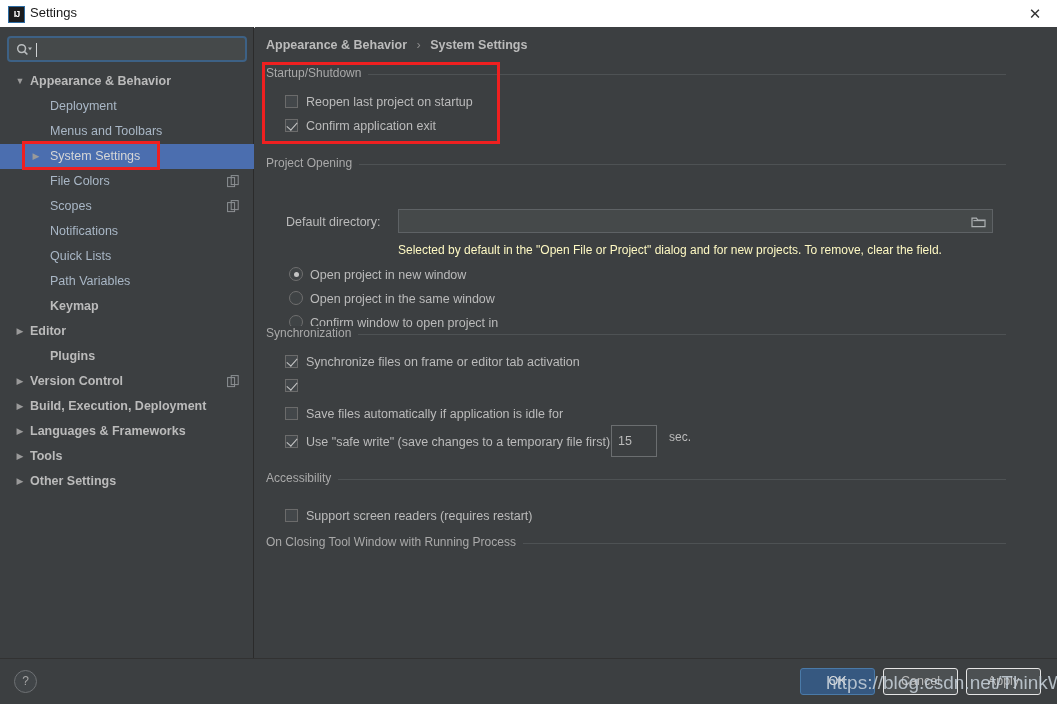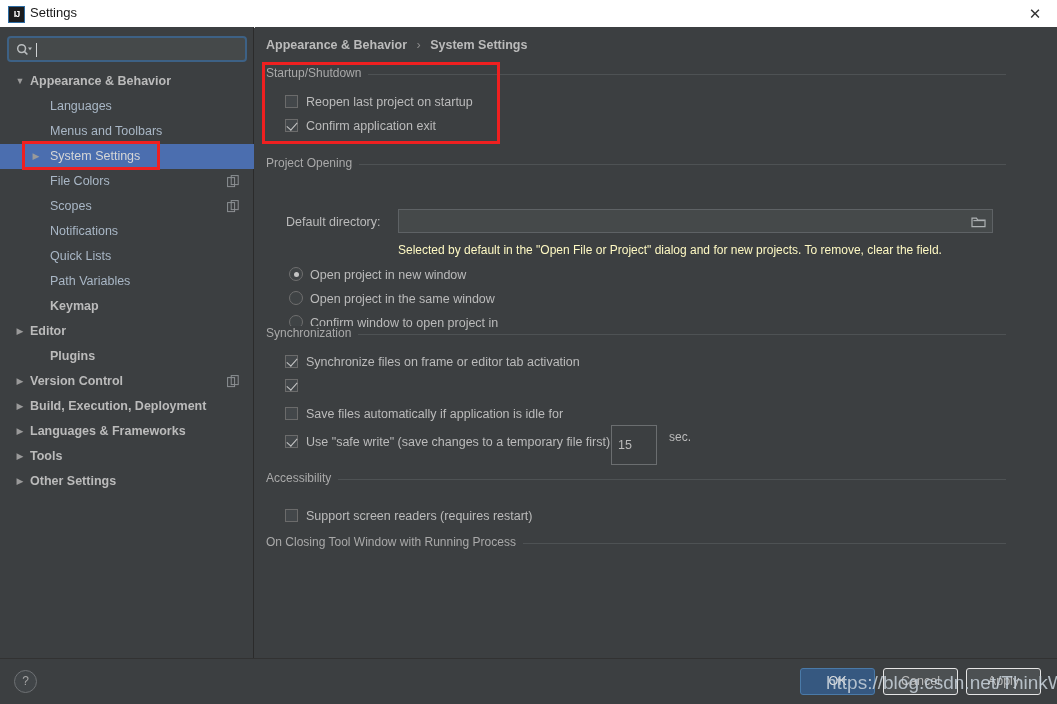--- a/index.html
+++ b/index.html
@@ -200,21 +200,21 @@
       <div class="search-caret"></div>
       <input class="search-input" type="text" placeholder="" style="">
     </div>
 
     <div class="tree" id="tree">
         <div class="tree-row lvl0">
           <span class="arrow">▼</span>
           <span class="lbl">Appearance &amp; Behavior</span>
         </div>
         <div class="tree-row lvl1">
-          <span class="lbl">Languages</span>
+          <span class="lbl">Deployment</span>
         </div>
         <div class="tree-row lvl1">
           <span class="lbl">Menus and Toolbars</span>
         </div>
         <div class="tree-row lvl1 sel">
           <span class="arrow">▶</span>
           <span class="lbl">System Settings</span>
         </div>
         <div class="tree-row lvl1">
           <span class="lbl">File Colors</span>
@@ -352,21 +352,21 @@
           <span class="cb" style="top:8px;"></span>
           <span class="txt" style="line-height:30px;">Save files automatically if application is idle for</span>
         </div>
         <div class="row">
           <span class="cb on"></span>
           <span class="txt">Use "safe write" (save changes to a temporary file first)</span>
         </div>
       </div>
     </div>
 
-    <div class="numfield" style="left:356px;top:398px;width:46px;height:40px;">
+    <div class="numfield" style="left:356px;top:398px;width:46px;height:32px;">
       <input type="text" value="15" style="">
     </div>
     <div class="unit" style="left:414px;top:403px;">sec.</div>
 
     <div class="group" style="top:444px;width:740px;">
       <div class="group-hdr">
         <div class="gline"></div>
         <span class="gt">Accessibility</span>
       </div>
       <div style="margin-top:18px;margin-left:19px;text-align:center;">

